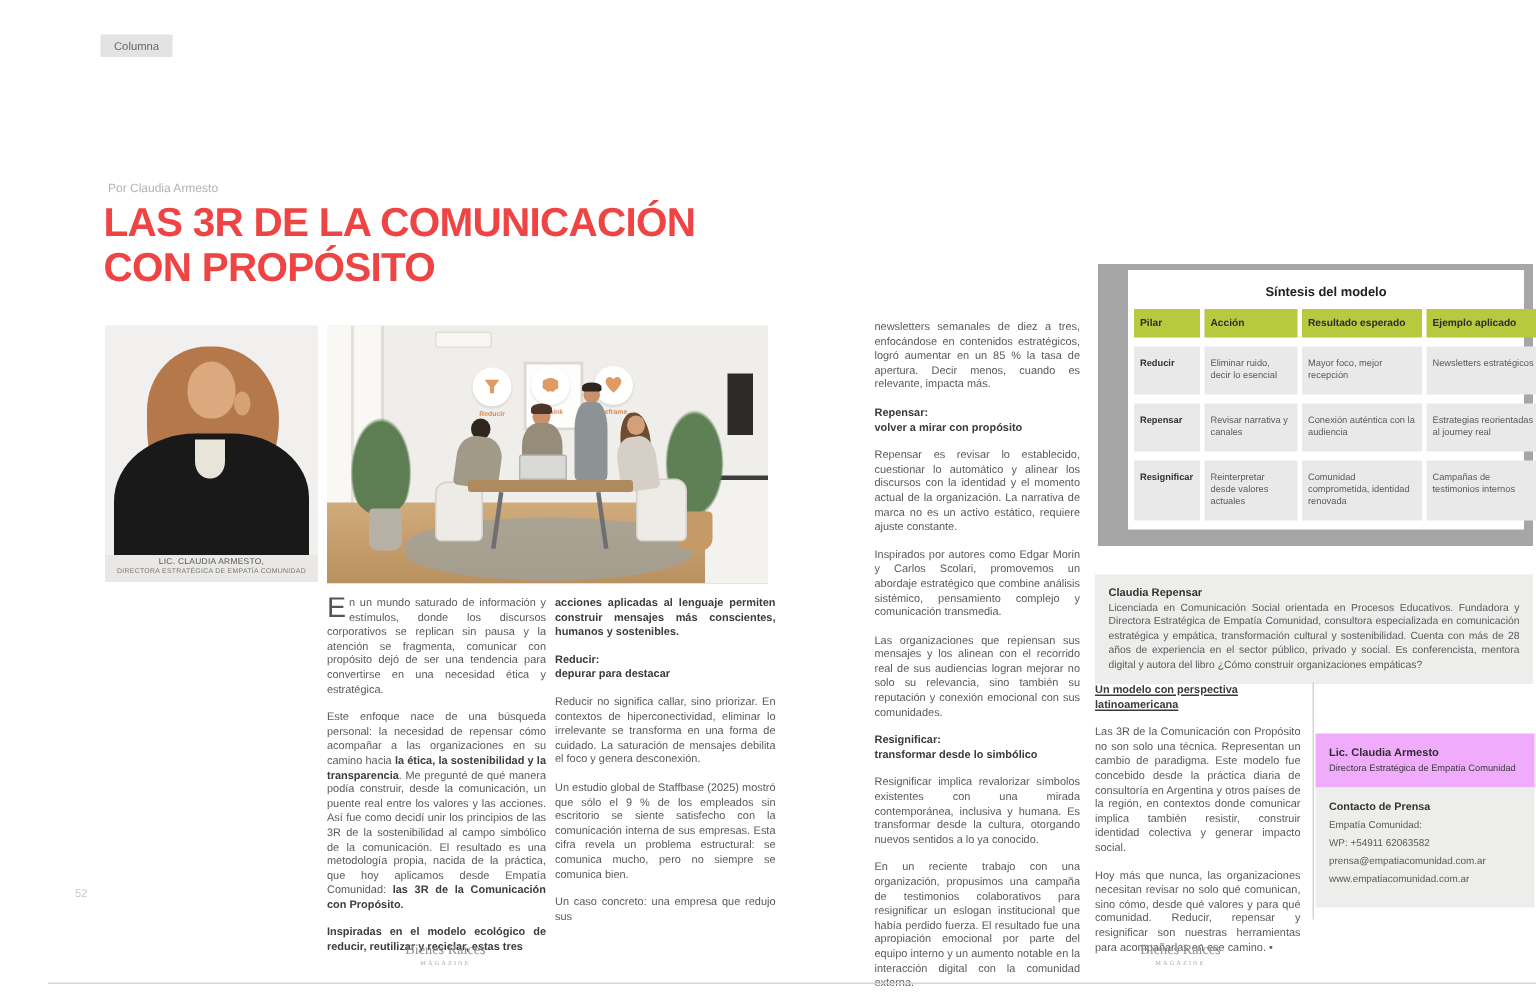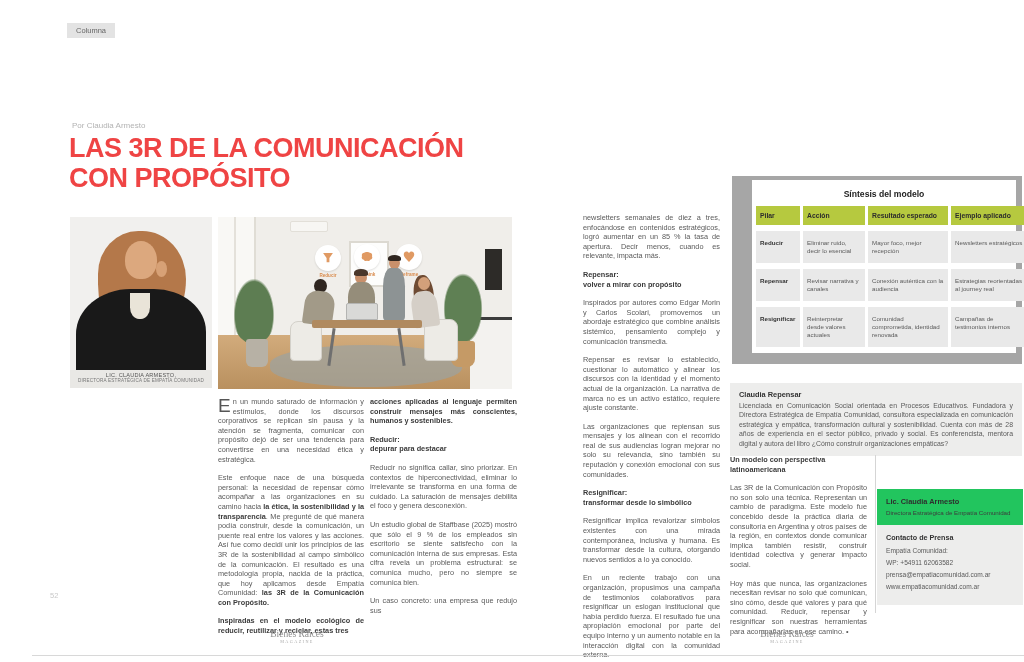--- a/index.html
+++ b/index.html
@@ -55,21 +55,21 @@
 
   
   .bio { position:absolute; left:698px; top:383px; width:292px; background:#ededec; padding:7px 9px 8px 9px; }
   .bio .name { font-size:7.4px; font-weight:bold; color:#333; margin-bottom:2px; }
   .bio .txt { font-size:6.9px; line-height:9.4px; color:#5a5a5a; text-align:justify; }
 
   .vdiv { position:absolute; left:843px; top:455px; width:1px; height:158px; background:#d5d5d5; }
 
   
   .contact { position:absolute; left:845px; top:489px; width:146px; }
-  .c-green { background:#22c55e; padding:8px 9px 9px 9px; }
+  .c-green { background:#f0abfc; padding:8px 9px 9px 9px; }
   .c-green .n { font-size:7.4px; font-weight:bold; color:#2e2e2e; margin-bottom:3px; }
   .c-green .r { font-size:6.2px; color:#3c3c3c; }
   .c-gray { background:#ededec; padding:8px 9px 10px 9px; }
   .c-gray .h { font-size:7.2px; font-weight:bold; color:#333; margin-bottom:5px; }
   .c-gray .ln { font-size:6.6px; color:#5a5a5a; margin-bottom:5px; }
 
   
   .footer { position:absolute; width:160px; text-align:center; font-family:"Liberation Serif", serif; }
   .footer .b1 { font-size:9.5px; color:#8e8e8e; }
   .footer .b2 { font-size:4.2px; color:#aaa; letter-spacing:1.4px; }
@@ -167,22 +167,22 @@
     <p class="b">acciones aplicadas al lenguaje permiten construir mensajes más conscientes, humanos y sostenibles.</p>
     <p class="h"><span>Reducir:</span><br><span>depurar para destacar</span></p>
     <p>Reducir no significa callar, sino priorizar. En contextos de hiperconectividad, eliminar lo irrelevante se transforma en una forma de cuidado. La saturación de mensajes debilita el foco y genera desconexión.</p>
     <p>Un estudio global de Staffbase (2025) mostró que sólo el 9 % de los empleados sin escritorio se siente satisfecho con la comunicación interna de sus empresas. Esta cifra revela un problema estructural: se comunica mucho, pero no siempre se comunica bien.</p>
     <p>Un caso concreto: una empresa que redujo sus</p>
   </div>
 
   <div class="col col3">
     <p>newsletters semanales de diez a tres, enfocándose en contenidos estratégicos, logró aumentar en un 85 % la tasa de apertura. Decir menos, cuando es relevante, impacta más.</p>
     <p class="h"><span>Repensar:</span><br><span>volver a mirar con propósito</span></p>
+    <p>Repensar es revisar lo establecido, cuestionar lo automático y alinear los discursos con la identidad y el momento actual de la organización. La narrativa de marca no es un activo estático, requiere ajuste constante.</p>
     <p>Inspirados por autores como Edgar Morin y Carlos Scolari, promovemos un abordaje estratégico que combine análisis sistémico, pensamiento complejo y comunicación transmedia.</p>
-    <p>Repensar es revisar lo establecido, cuestionar lo automático y alinear los discursos con la identidad y el momento actual de la organización. La narrativa de marca no es un activo estático, requiere ajuste constante.</p>
     <p>Las organizaciones que repiensan sus mensajes y los alinean con el recorrido real de sus audiencias logran mejorar no solo su relevancia, sino también su reputación y conexión emocional con sus comunidades.</p>
     <p class="h"><span>Resignificar:</span><br><span>transformar desde lo simbólico</span></p>
     <p>Resignificar implica revalorizar símbolos existentes con una mirada contemporánea, inclusiva y humana. Es transformar desde la cultura, otorgando nuevos sentidos a lo ya conocido.</p>
     <p>En un reciente trabajo con una organización, propusimos una campaña de testimonios colaborativos para resignificar un eslogan institucional que había perdido fuerza. El resultado fue una apropiación emocional por parte del equipo interno y un aumento notable en la interacción digital con la comunidad externa.</p>
   </div>
 
   <div class="tframe">
     <div class="tinner">
       <div class="ttitle">Síntesis del modelo</div>
       <div class="tgrid">
@@ -208,21 +208,21 @@
       </div>
     </div>
   </div>
 
   <div class="bio">
     <div class="name">Claudia Repensar</div>
     <div class="txt">Licenciada en Comunicación Social orientada en Procesos Educativos. Fundadora y Directora Estratégica de Empatía Comunidad, consultora especializada en comunicación estratégica y empática, transformación cultural y sostenibilidad. Cuenta con más de 28 años de experiencia en el sector público, privado y social. Es conferencista, mentora digital y autora del libro ¿Cómo construir organizaciones empáticas?</div>
   </div>
 
   <div class="col col4">
-    <p class="h" style="margin-top:0;"><span>Un modelo con perspectiva</span><br><span>latinoamericana</span></p>
+    <p class="h" style="margin-top:0;text-decoration:underline;"><span>Un modelo con perspectiva</span><br><span>latinoamericana</span></p>
     <p>Las 3R de la Comunicación con Propósito no son solo una técnica. Representan un cambio de paradigma. Este modelo fue concebido desde la práctica diaria de consultoría en Argentina y otros países de la región, en contextos donde comunicar implica también resistir, construir identidad colectiva y generar impacto social.</p>
     <p>Hoy más que nunca, las organizaciones necesitan revisar no solo qué comunican, sino cómo, desde qué valores y para qué comunidad. Reducir, repensar y resignificar son nuestras herramientas para acompañarlas en ese camino. •</p>
   </div>
 
   <div class="vdiv"></div>
 
   <div class="contact">
     <div class="c-green">
       <div class="n">Lic. Claudia Armesto</div>
       <div class="r">Directora Estratégica de Empatía Comunidad</div>

